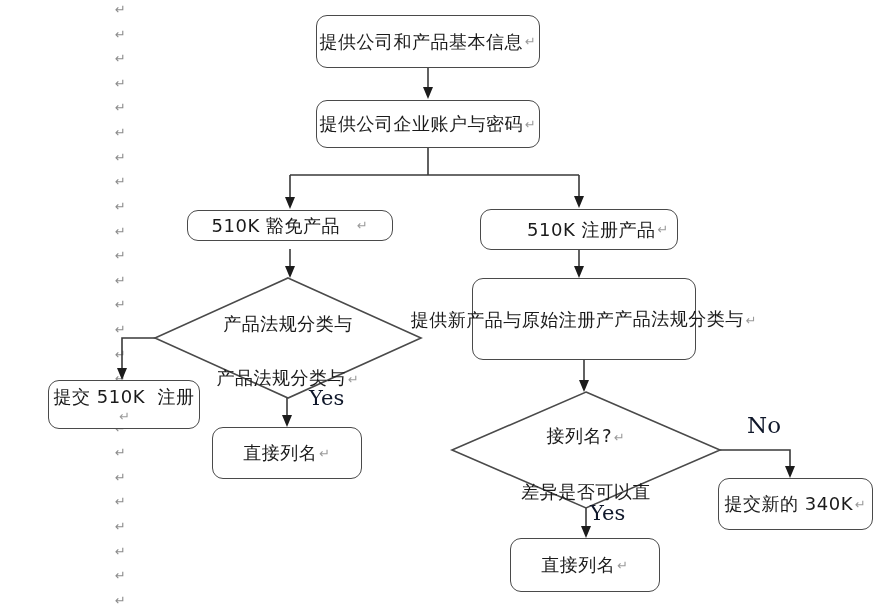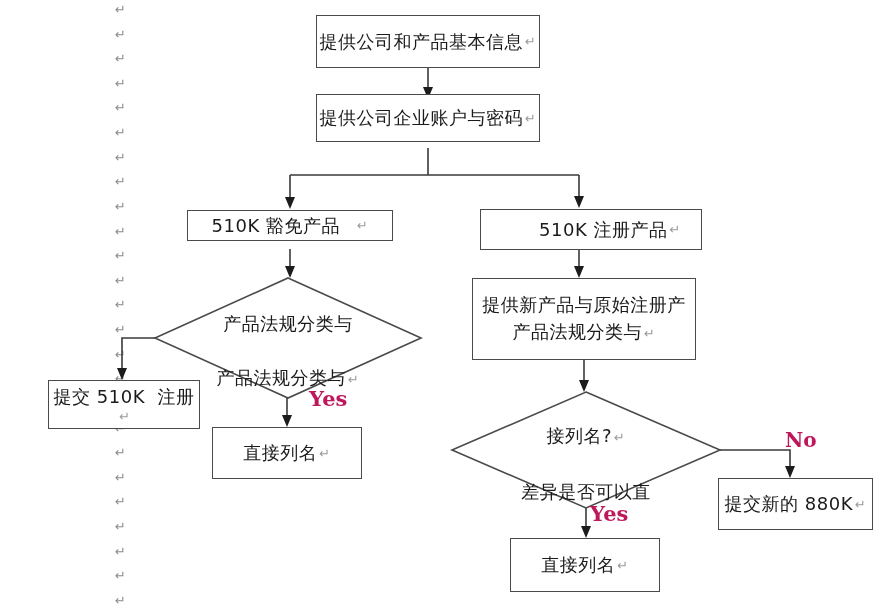--- a/index.html
+++ b/index.html
@@ -21,21 +21,21 @@
     z-index:1;
   }
   
   .wires{position:absolute;left:0;top:0;z-index:2;}
   
   .node{
     position:absolute;
     z-index:3;
     background:#ffffff;
     border:1.6px solid #4a4a4a;
-    border-radius:0;
+    border-radius:11px;
     display:flex;
     align-items:center;
     justify-content:center;
     text-align:center;
     font-size:18px;
     letter-spacing:0.5px;
     box-sizing:border-box;
   }
   .node .label{white-space:pre;}
   .rmark{
@@ -55,23 +55,23 @@
     font-size:18px;
     line-height:26px;
     letter-spacing:0.5px;
   }
   .dlabel .line{white-space:pre;margin-top:28px;}
   
   .edge-label{
     position:absolute;
     z-index:4;
     font-family:"DejaVu Serif",serif;
-    font-weight:bold;
+    font-weight:normal;
     font-size:21px;
-    color:#be185d;
+    color:#0f172a;
     line-height:1;
   }
 </style>
 </head>
 <body>
 
 <div class="canvas">
 
   <div>
       <span class="mmark" style="top: 3px; color: rgb(140, 140, 140);">↵</span>
@@ -129,67 +129,67 @@
       <polygon points="288,278 421,338 288,398 155,338"></polygon>
       <polygon points="586,392 720,450 586,508 452,450"></polygon>
     </g>
   </svg>
 
   <div class="node" style="left:316px;top:15px;width:224px;height:53px;">
     <span class="label">提供公司和产品基本信息</span>
       <span class="rmark">↵</span>
   </div>
 
-  <div class="node" style="left:316px;top:94px;width:224px;height:48px;">
+  <div class="node" style="left:316px;top:100px;width:224px;height:48px;">
     <span class="label">提供公司企业账户与密码</span>
       <span class="rmark">↵</span>
   </div>
 
   <div class="node" style="left:187px;top:210px;width:206px;height:31px;gap:15px;">
     <span class="label">510K 豁免产品</span>
       <span class="rmark">↵</span>
   </div>
 
-  <div class="node" style="left:480px;top:209px;width:222px;height:41px;padding-left:38px;">
+  <div class="node" style="left:480px;top:209px;width:198px;height:41px;padding-left:38px;">
     <span class="label">510K 注册产品</span>
       <span class="rmark">↵</span>
   </div>
 
   <div class="dlabel" style="left:188px;top:300px;width:200px;height:76px;">
     <span class="line">产品法规分类与</span>
     <span class="line"><span>产品法规分类与</span><span class="rmark">↵</span></span>
   </div>
 
   <div class="node" style="left:48px;top:380px;width:152px;height:49px;flex-direction:column;">
     <span class="label">提交 510K  注册</span>
       <span class="rmark">↵</span>
   </div>
 
   <div class="node" style="left:212px;top:427px;width:150px;height:52px;">
     <span class="label">直接列名</span>
       <span class="rmark">↵</span>
   </div>
 
-  <div class="node" style="left:472px;top:278px;width:224px;height:82px;flex-direction:column;line-height:27px;">
+  <div class="node" style="left:472px;top:278px;width:224px;height:82px;line-height:27px;">
     <span class="label">提供新产品与原始注册产</span>
     <span class="label"><span>产品法规分类与</span><span class="rmark">↵</span></span>
   </div>
 
   <div class="dlabel" style="left:486px;top:412px;width:200px;height:76px;">
     <span class="line"><span>接列名?</span><span class="rmark">↵</span></span>
     <span class="line">差异是否可以直</span>
   </div>
 
   <div class="node" style="left:718px;top:478px;width:155px;height:52px;">
-    <span class="label">提交新的 880K</span>
+    <span class="label">提交新的 340K</span>
       <span class="rmark">↵</span>
   </div>
 
   <div class="node" style="left:510px;top:538px;width:150px;height:54px;">
     <span class="label">直接列名</span>
       <span class="rmark">↵</span>
   </div>
 
   <span class="edge-label" style="left:309px;top:388px;">Yes</span>
-  <span class="edge-label" style="left:747px;top:430px;font-size:20px;margin-left:38px;">No</span>
+  <span class="edge-label" style="left:747px;top:414px;font-size:23px;">No</span>
   <span class="edge-label" style="left:590px;top:503px;">Yes</span>
 
 </div>
 
 </body></html>

